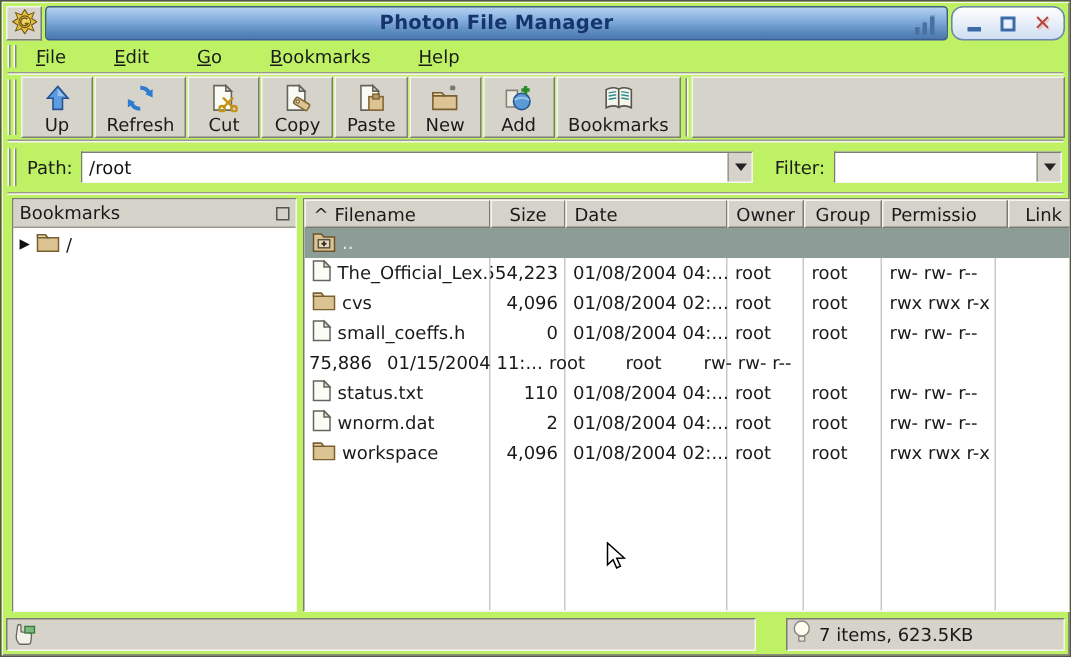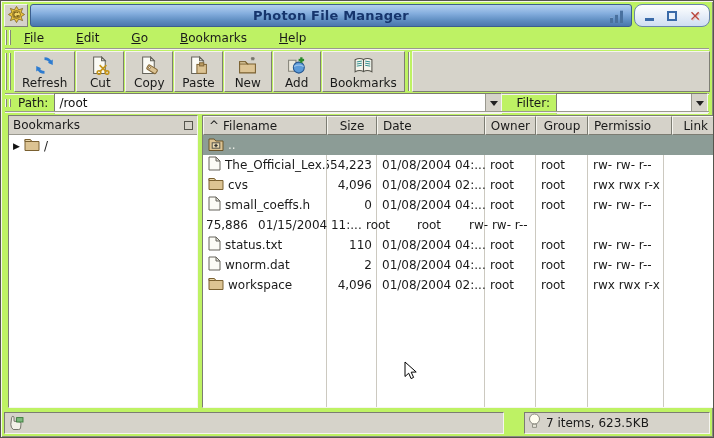--- a/index.html
+++ b/index.html
@@ -54,21 +54,21 @@
     min-width:48px;padding:1px 7px 0;background:#d6d3ca;border:1px solid;
     border-color:#f5f4ef #7e7e74 #7e7e74 #f5f4ef;margin-right:1px;
   }
   .tbtn .ticon{height:21px;display:flex;align-items:center;justify-content:center;}
   .tbtn .tlabel{font-size:12px;line-height:14px;}
   .tbtn.disabled .tlabel{color:#9c9b91;}
   .tbtn.disabled .ticon{opacity:.38;filter:grayscale(1);}
   .toolbar-sep{width:2px;align-self:stretch;border-left:1px solid #85857b;border-right:1px solid #f8f8f2;margin:1px 2px;}
   .toolbar-fill{flex:1;background:#d6d3ca;border:1px solid;border-color:#f5f4ef #7e7e74 #7e7e74 #f5f4ef;}
   
-  .pathbar{height:16px;display:flex;align-items:center;flex:0 0 auto;padding:2px 2px 2px 0;}
+  .pathbar{height:33px;display:flex;align-items:center;flex:0 0 auto;padding:2px 2px 2px 0;}
   .pathbar label{margin:0 6px 0 4px;}
   .combo{height:21px;display:flex;align-items:stretch;border:1px solid;border-color:#7c7c72 #f6f5ef #f6f5ef #7c7c72;background:#fff;}
   .combo input{flex:1;border:0;outline:none;padding:0 4px;font:12px "DejaVu Sans",sans-serif;background:#fff;color:#111;min-width:0;}
   .combo .drop{width:16px;background:#d6d3ca;border-left:1px solid #9a998f;display:flex;align-items:center;justify-content:center;}
   .combo .drop:after{content:"";width:0;height:0;border:4px solid transparent;border-top:5px solid #222;margin-top:4px;}
   .combo.path{flex:1;margin-right:10px;}
   .combo.filter{width:152px;}
   
   .main{flex:1;display:flex;gap:4px;padding:2px 1px 2px 4px;min-height:0;}
   .panel{border:1px solid;border-color:#7c7c72 #f6f5ef #f6f5ef #7c7c72;background:#fff;display:flex;flex-direction:column;min-height:0;}
@@ -155,20 +155,29 @@
 
   <div class="toolbar">
     <span class="grip">
         <i></i>
         <i></i>
       </span>
     <span id="toolbar-buttons" style="display:flex;align-items:stretch;">
         <div class="tbtn">
           <span class="ticon">
             <svg width="19" height="19" viewBox="0 0 18 18">
+              <path d="M9 1.5 L15.5 9 H12 V16 H6 V9 H2.5 Z" fill="#5e9be0" stroke="#24538f" stroke-width="1"></path>
+              <path d="M9 3 L13 7.5 H9 Z" fill="#9cc3ef"></path>
+            </svg>
+          </span>
+          <span class="tlabel">Up</span>
+        </div>
+        <div class="tbtn">
+          <span class="ticon">
+            <svg width="19" height="19" viewBox="0 0 18 18">
               <path d="M9 2.4 a6.6 6.6 0 0 1 6 3.9" fill="none" stroke="#2e7cd0" stroke-width="2.6"></path>
               <path d="M9 15.6 a6.6 6.6 0 0 1 -6 -3.9" fill="none" stroke="#2e7cd0" stroke-width="2.6"></path>
               <path d="M16.8 3.2 v5.4 l-4.6-2.2 z" fill="#2e7cd0"></path>
               <path d="M1.2 14.8 v-5.4 l4.6 2.2 z" fill="#2e7cd0"></path>
             </svg>
           </span>
           <span class="tlabel">Refresh</span>
         </div>
         <div class="tbtn">
           <span class="ticon">

